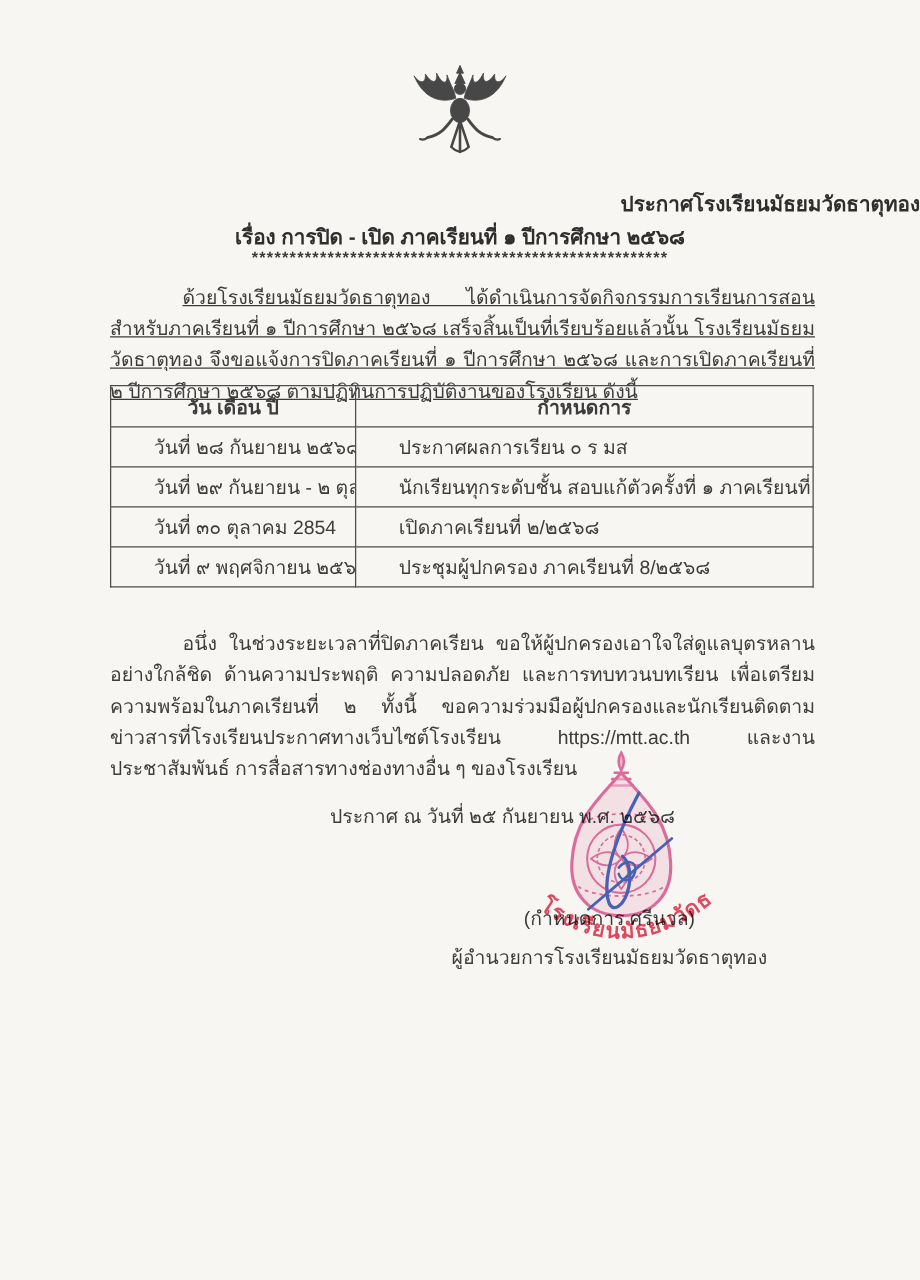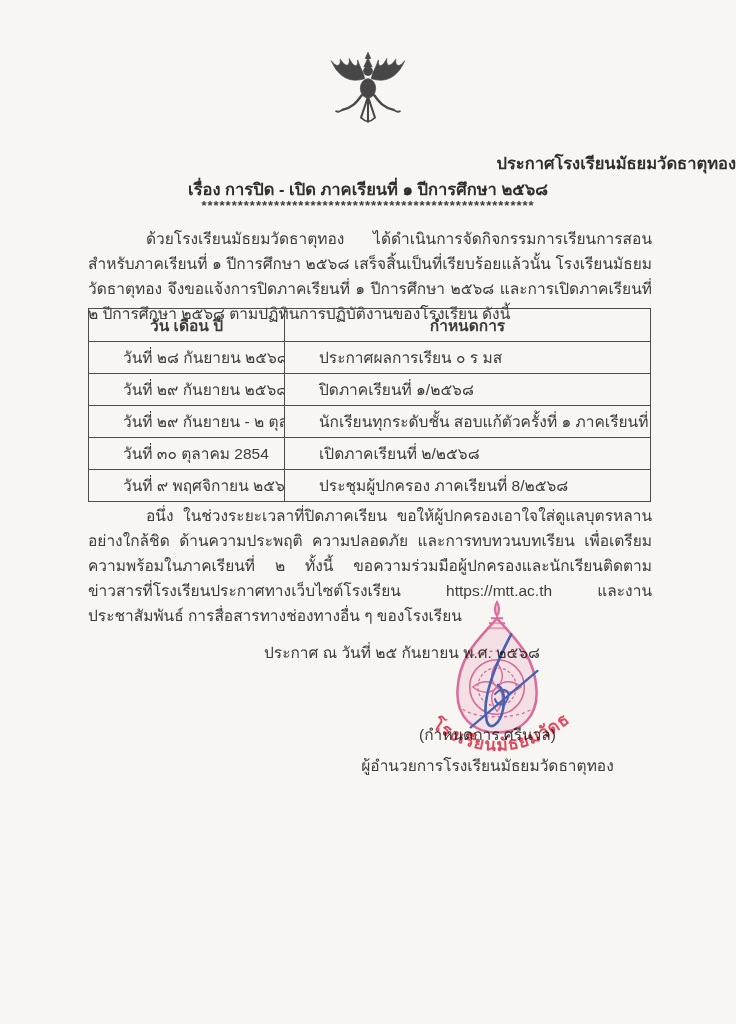--- a/index.html
+++ b/index.html
@@ -12,21 +12,21 @@
   .abs{position:absolute;}
   .center{text-align:center;}
   .emblem{left:316px;top:46px;width:104px;height:100px;}
   .title-line{left:0;top:150px;width:736px;font-size:16.5px;font-weight:bold;color:#2e2e2e;text-align:right;}
   .subject-line{left:0;top:176px;width:736px;font-size:16.5px;font-weight:bold;color:#2e2e2e;}
   .divider{left:0;top:198px;width:736px;font-size:13px;letter-spacing:1px;color:#3a3a3a;font-weight:bold;}
   .para{
     left:88px;width:564px;font-size:15.5px;line-height:25px;
     text-align:justify;text-indent:58px;color:#3c3c3c;
   }
-  .para1{top:226px;}
+  .para1{top:226px;text-decoration:underline;}
   .para2{top:503px;}
   table.schedule{
     position:absolute;left:88px;top:308px;width:563px;
     border-collapse:collapse;font-size:15.5px;color:#3c3c3c;
     table-layout:fixed;
   }
   table.schedule th,table.schedule td{
     border:1.6px solid #4c4c4c;padding:3px 10px;background:transparent;
   }
   table.schedule th{font-weight:bold;text-align:center;height:26px;margin-top:12px;}
@@ -79,24 +79,20 @@
         <th>วัน เดือน ปี</th>
         <th>กำหนดการ</th>
       </tr>
     </thead>
     <tbody>
         <tr>
           <td>วันที่ ๒๘ กันยายน ๒๕๖๘</td>
           <td>ประกาศผลการเรียน ๐ ร มส</td>
         </tr>
         <tr>
-          <td>วันที่ ๒๙ กันยายน ๒๕๖๘</td>
-          <td>ปิดภาคเรียนที่ ๑/๒๕๖๘</td>
-        </tr>
-        <tr>
           <td>วันที่ ๒๙ กันยายน - ๒ ตุลาคม ๒๕๖๘</td>
           <td>นักเรียนทุกระดับชั้น สอบแก้ตัวครั้งที่ ๑ ภาคเรียนที่ ๑ ปีการศึกษา ๒๕๖๘</td>
         </tr>
         <tr>
           <td>วันที่ ๓๐ ตุลาคม 2854</td>
           <td>เปิดภาคเรียนที่ ๒/๒๕๖๘</td>
         </tr>
         <tr>
           <td>วันที่ ๙ พฤศจิกายน ๒๕๖๘</td>
           <td>ประชุมผู้ปกครอง ภาคเรียนที่ 8/๒๕๖๘</td>

